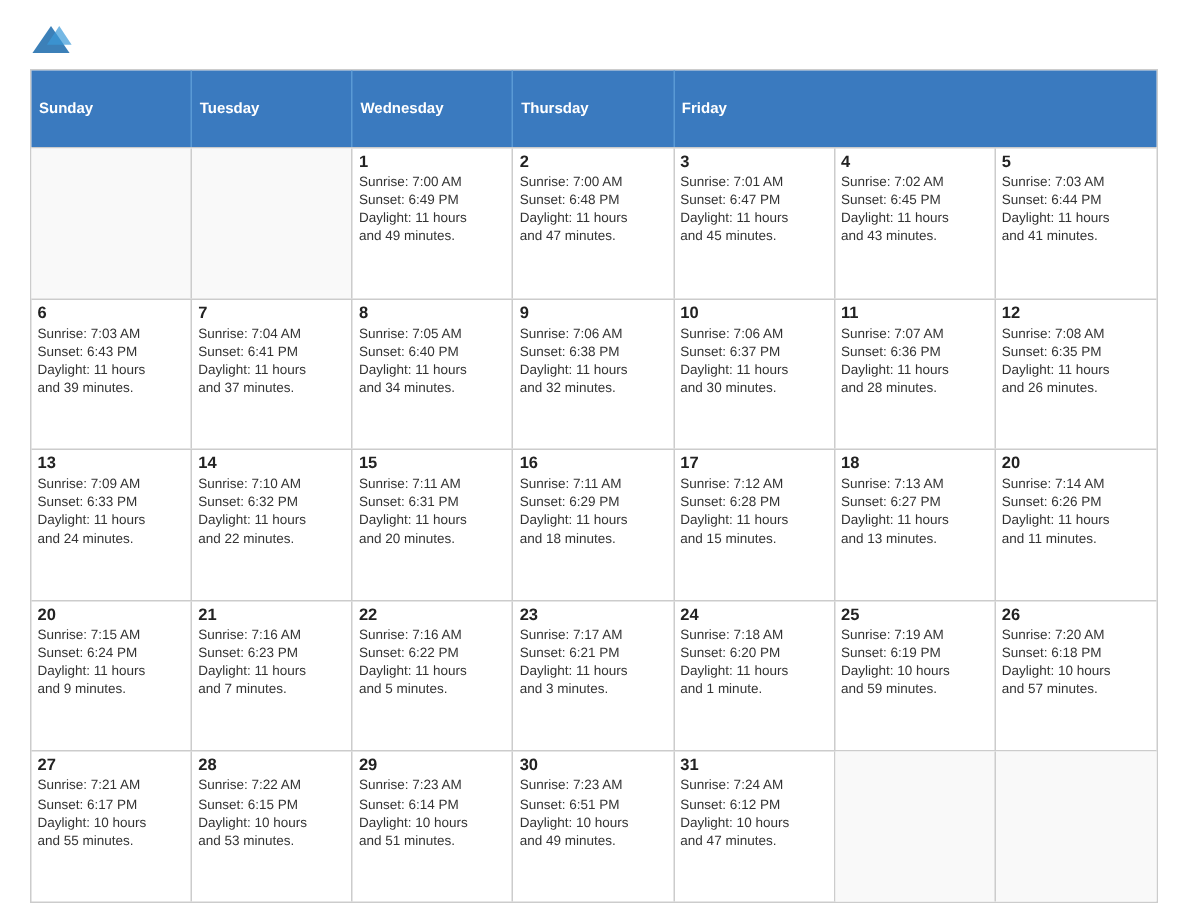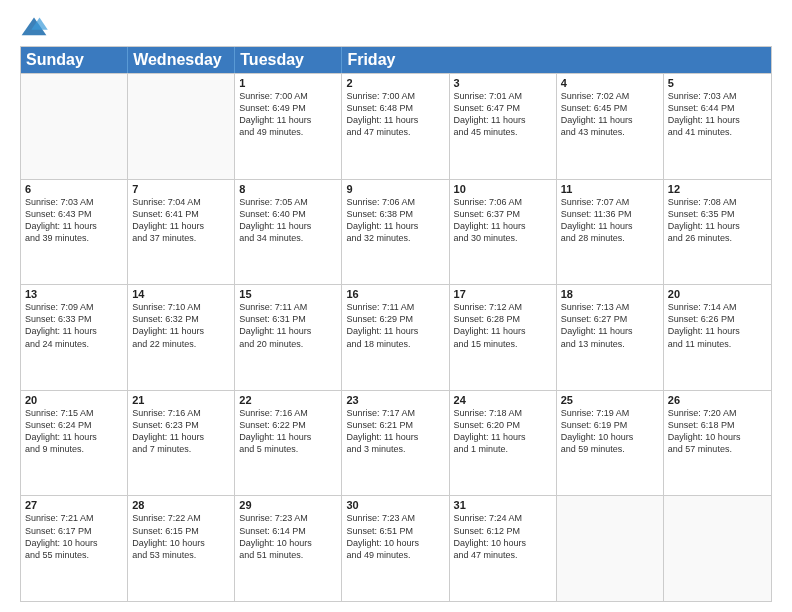--- a/index.html
+++ b/index.html
@@ -50,23 +50,23 @@
       flex-direction: column;
       border: 1px solid #ccc;
     }
     .cal-header {
       display: grid;
       grid-template-columns: repeat(7, 1fr);
       background: #3a7abf;
     }
     .cal-header-cell {
       color: #fff;
-      font-size: 16px;
+      font-size: 10px;
       font-weight: bold;
-      padding: 4px 5px;
+      padding: 20px 5px;
       border-right: 1px solid #5a9ad5;
       text-align: left;
     }
     .cal-header-cell:last-child {
       border-right: none;
     }
     .cal-body {
       display: flex;
       flex-direction: column;
       flex: 1;
@@ -122,22 +122,23 @@
     </div>
     <div class="title-block">
       <div class="month-title"></div>
       <div class="location-title"></div>
     </div>
   </div>
 
   <div class="calendar">
     <div class="cal-header">
     <div class="cal-header-cell">Sunday</div>
+        <div class="cal-header-cell">Tuesday</div>
         <div class="cal-header-cell">Wednesday</div>
-        <div class="cal-header-cell">Tuesday</div>
+        <div class="cal-header-cell">Thursday</div>
         <div class="cal-header-cell">Friday</div>
       </div>
     <div class="cal-body">
     <div class="cal-row">
           <div class="cal-cell empty"></div>
           <div class="cal-cell empty"></div>
           <div class="cal-cell">
             <div class="day-number">1</div>
             <div class="cell-line">Sunrise: 7:00 AM</div>
             <div class="cell-line">Sunset: 6:49 PM</div>
@@ -205,21 +206,21 @@
           <div class="cal-cell">
             <div class="day-number">10</div>
             <div class="cell-line">Sunrise: 7:06 AM</div>
             <div class="cell-line">Sunset: 6:37 PM</div>
             <div class="cell-line">Daylight: 11 hours</div>
             <div class="cell-line">and 30 minutes.</div>
           </div>
           <div class="cal-cell">
             <div class="day-number">11</div>
             <div class="cell-line">Sunrise: 7:07 AM</div>
-            <div class="cell-line">Sunset: 11:36 PM</div>
+            <div class="cell-line">Sunset: 6:36 PM</div>
             <div class="cell-line">Daylight: 11 hours</div>
             <div class="cell-line">and 28 minutes.</div>
           </div>
           <div class="cal-cell">
             <div class="day-number">12</div>
             <div class="cell-line">Sunrise: 7:08 AM</div>
             <div class="cell-line">Sunset: 6:35 PM</div>
             <div class="cell-line">Daylight: 11 hours</div>
             <div class="cell-line">and 26 minutes.</div>
           </div>

